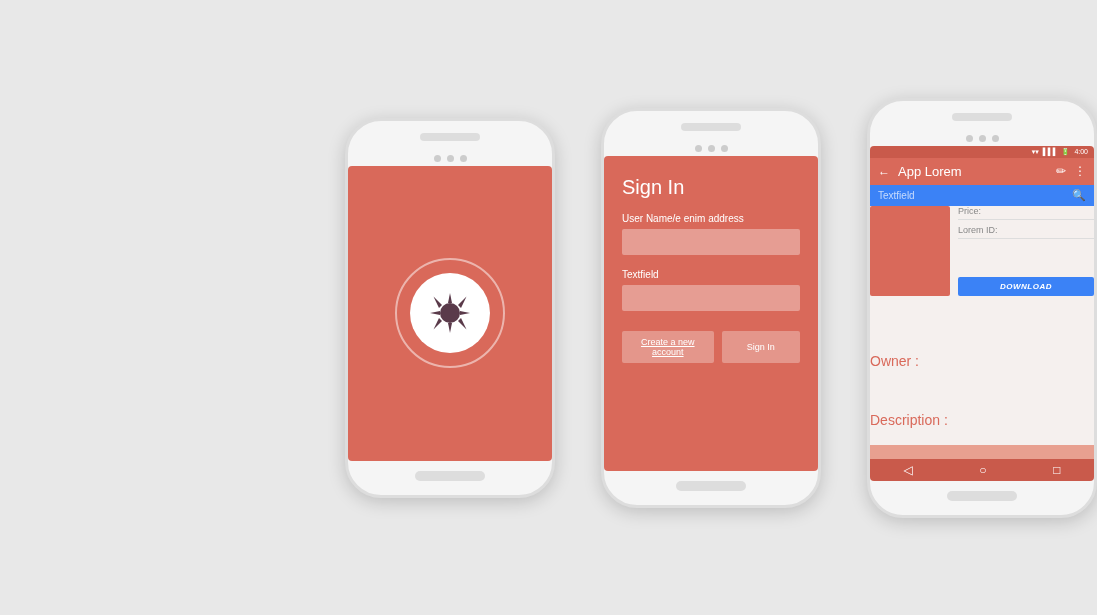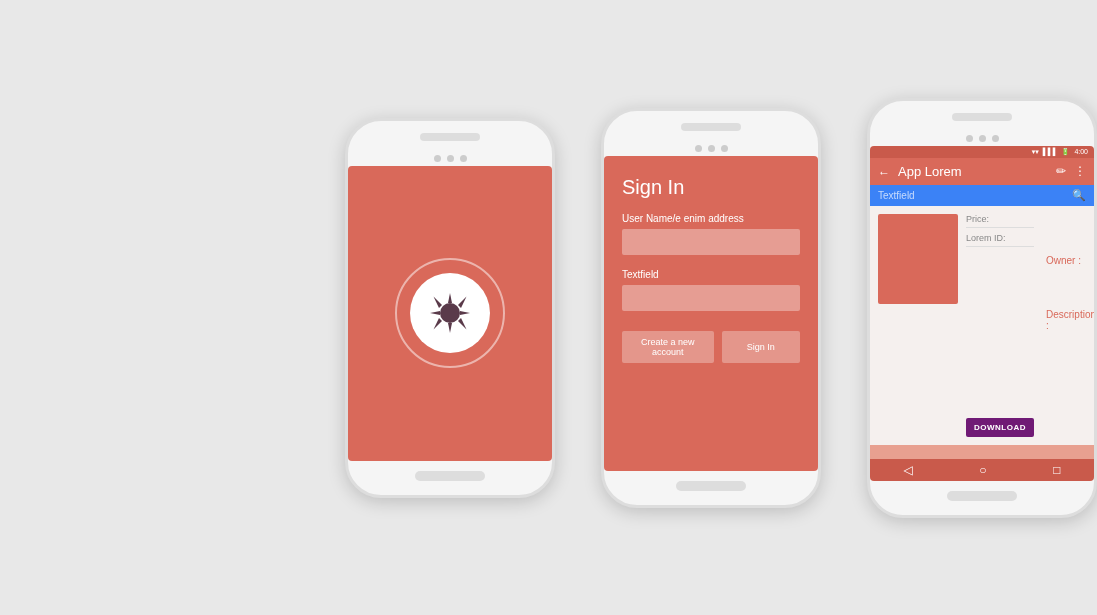--- a/index.html
+++ b/index.html
@@ -163,20 +163,21 @@
 
     .btn-create {
       background: rgba(255,255,255,0.3);
       color: white;
       border: none;
       border-radius: 2px;
       padding: 6px 8px;
       font-size: 9px;
       cursor: pointer;
       flex: 1.2;
+      text-decoration: underline;
     }
 
     .btn-signin {
       background: rgba(255,255,255,0.3);
       color: white;
       border: none;
       border-radius: 2px;
       padding: 6px 14px;
       font-size: 9px;
       cursor: pointer;
@@ -244,23 +245,22 @@
       flex: 1;
     }
 
     .search-icon {
       color: white;
       font-size: 11px;
     }
 
     .content-area {
       flex: 1;
-      padding: 8px;
-      display: flex;
-      flex-direction: row;
+      display: flex;
+      flex-direction: column;
       gap: 6px;
       overflow: hidden;
     }
 
     .product-row {
       display: flex;
       gap: 8px;
     }
 
     .product-image {
@@ -280,47 +280,48 @@
 
     .detail-label {
       color: #888;
       font-size: 9px;
       border-bottom: 1px solid #ddd;
       padding-bottom: 3px;
       margin-bottom: 3px;
     }
 
     .download-btn {
-      background: #701a75;
+      background: #3b82f6;
       color: white;
       border: none;
       border-radius: 2px;
       padding: 5px 8px;
       font-size: 8px;
       font-weight: bold;
       margin-top: auto;
       cursor: pointer;
       letter-spacing: 0.5px;
+      font-style: italic;
     }
 
     .divider {
       height: 1px;
       background: #ddd;
       margin: 2px 0;
     }
 
     .meta-section {
       display: flex;
       flex-direction: column;
       gap: 2px;
     }
 
     .meta-label {
       color: #d9695a;
-      font-size: 10px;
+      font-size: 14px;
       margin-top: 41px;
     }
 
     .meta-desc {
       color: #666;
       font-size: 8px;
       line-height: 1.3;
     }
 
     .thumbnails-row {

